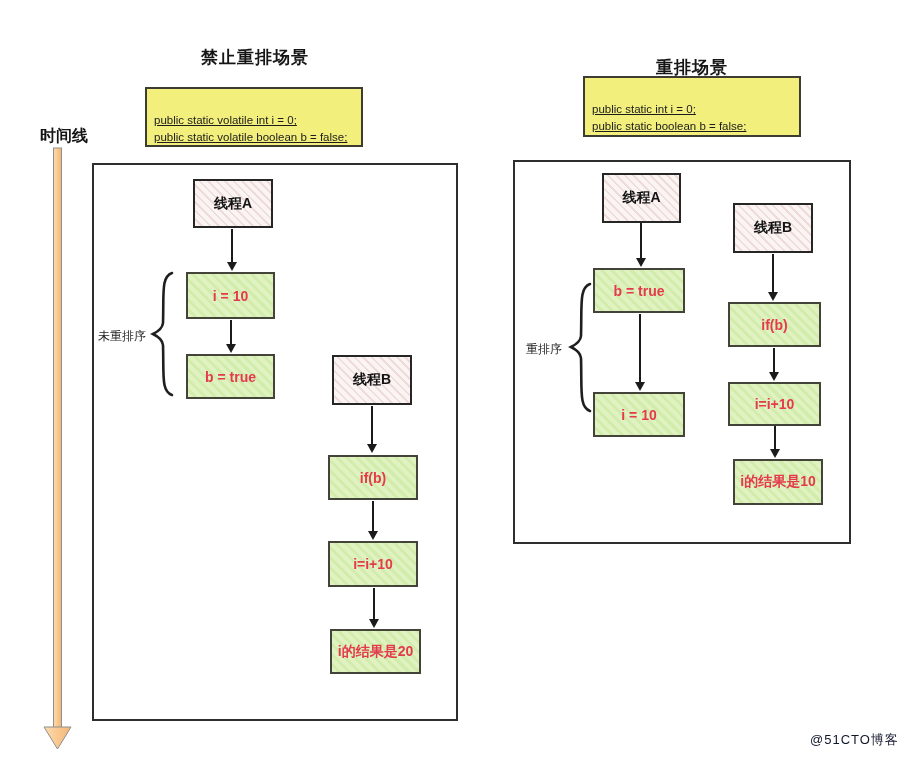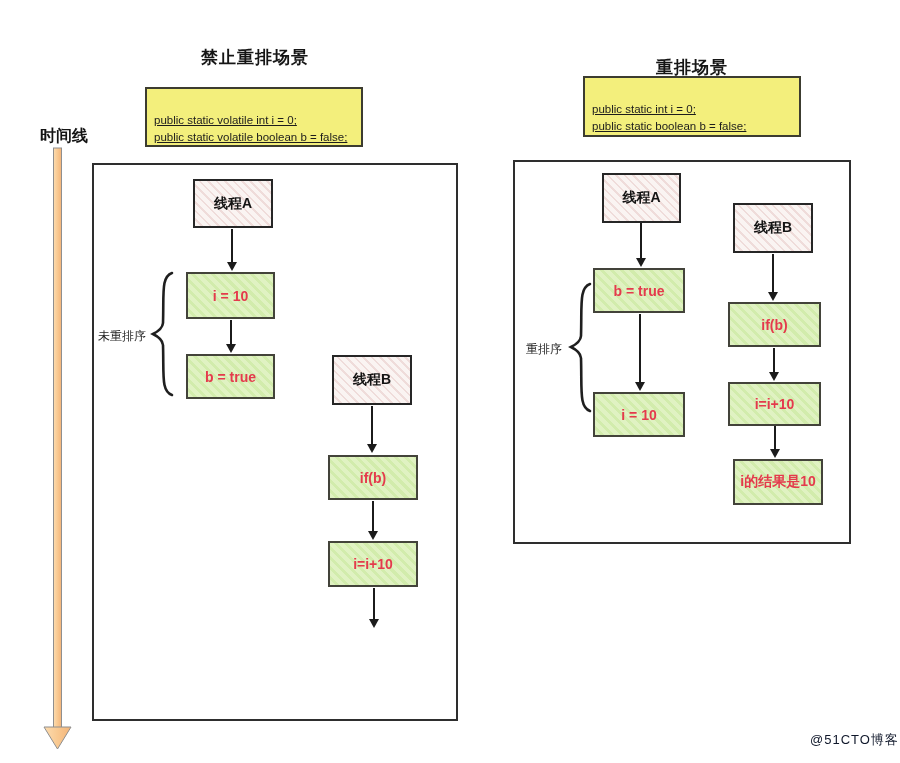--- a/index.html
+++ b/index.html
@@ -83,20 +83,21 @@
     <path d="M22,3 C11,7 14,23 13,53 C12.5,59 7,62 3,64 C7,66 12.5,69 13,75 C14,105 11,121 22,125" fill="none" stroke="#1f1f1f" stroke-width="2.6" stroke-linecap="round"></path>
   </svg>
   <div class="brace-label" style="left:98px; top:328px;">未重排序</div>
 
   <div class="thread" style="left:332px; top:355px; width:80px; height:50px;">线程B</div>
   <div class="varrow" style="left:371px; top:406px; height:38px;"></div>
   <div class="node" style="left:328px; top:455px; width:90px; height:45px;">if(b)</div>
   <div class="varrow" style="left:372px; top:501px; height:30px;"></div>
   <div class="node" style="left:328px; top:541px; width:90px; height:46px;">i=i+10</div>
   <div class="varrow" style="left:373px; top:588px; height:31px;"></div>
+  <div class="node" style="left:330px; top:629px; width:91px; height:45px;">i的结果是20</div>
 
   <div class="panel" style="left:513px; top:160px; width:334px; height:380px;"></div>
 
   <div class="thread" style="left:602px; top:173px; width:79px; height:50px;">线程A</div>
   <div class="varrow" style="left:640px; top:223px; height:35px;"></div>
   <div class="node" style="left:593px; top:268px; width:92px; height:45px;">b = true</div>
   <div class="varrow" style="left:639px; top:314px; height:68px;"></div>
   <div class="node" style="left:593px; top:392px; width:92px; height:45px;">i = 10</div>
 
   <svg style="left:568px; top:281px;" width="26" height="133" viewBox="0 0 26 133">

